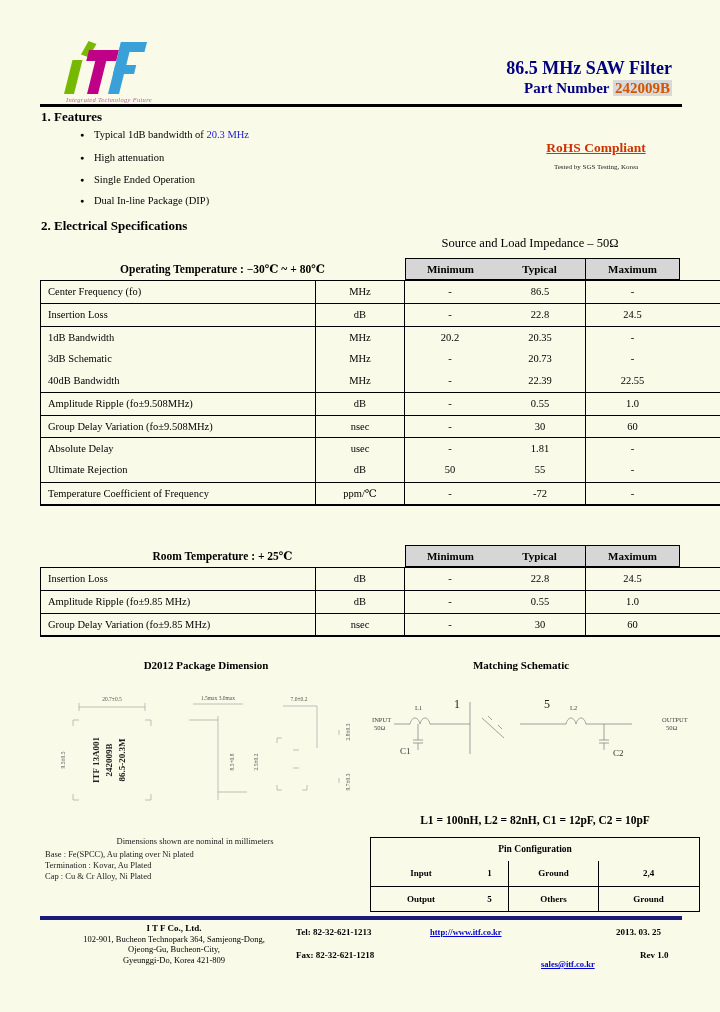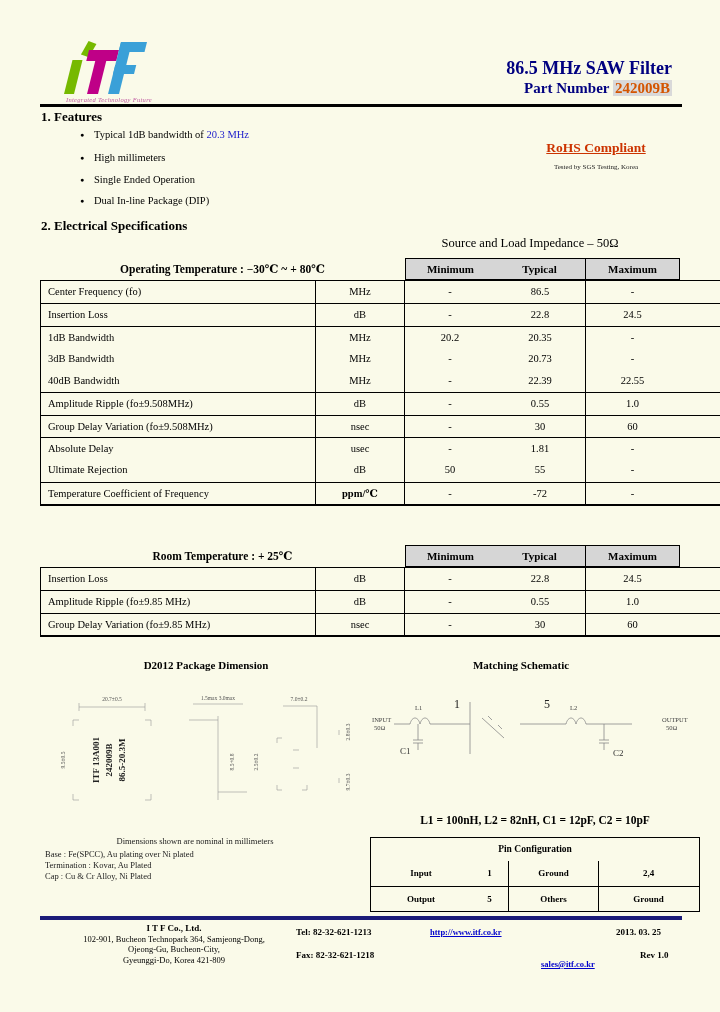--- a/index.html
+++ b/index.html
@@ -47,21 +47,21 @@
   .sp-minmax span { width: 89px; display: inline-block; }
   .sp-max { width: 95px; }
   .sp-body { border: 1px solid #000; border-bottom-width: 2px; }
   .sp-row { display: grid; grid-template-columns: 274px 90px 90px 90px 94px;
     height: 22.3px; line-height: 22.3px; font-size: 10.5px; }
   .sp-row .p { padding-left: 7px; }
   .sp-row .u { text-align: center; border-left: 1px solid #000; border-right: 1px solid #000; }
   .sp-row .n { text-align: center; }
   .sp-row .mx { border-left: 1px solid #000; }
   .bt { border-top: 1px solid #000; }
-  .ubold { font-weight: bold; }
+  .ubold { font-weight: normal; }
 
   
   .fig-heading { width: 220px; text-align: center; font-weight: bold; font-size: 11px; }
   .pkg-heading { top: 659px; left: 96px; }
   .sch-heading { top: 659px; left: 411px; }
 
   .values-line { top: 814px; left: 370px; width: 330px; text-align: center;
     font-weight: bold; font-size: 11.5px; }
 
   
@@ -110,21 +110,21 @@
     </g>
   </svg>
   <div class="abs logo-tagline">Integrated Technology Future</div>
 
   <div class="abs doc-title">86.5 MHz SAW Filter</div>
   <div class="abs part-line"><span>Part Number </span><span class="part-value">242009B</span></div>
   <div class="abs top-rule"></div>
 
   <div class="abs sec-heading features-heading">1. Features</div>
   <div class="abs feature-item fi-1"><span class="bullet">●</span><span>Typical 1dB bandwidth of </span><span class="blue-val">20.3 MHz</span></div>
-  <div class="abs feature-item fi-2"><span class="bullet">●</span><span>High millimeters</span></div>
+  <div class="abs feature-item fi-2"><span class="bullet">●</span><span>High attenuation</span></div>
   <div class="abs feature-item fi-3"><span class="bullet">●</span><span>Single Ended Operation</span></div>
   <div class="abs feature-item fi-4"><span class="bullet">●</span><span>Dual In-line Package (DIP)</span></div>
 
   <div class="abs rohs-block">
     <div class="rohs-title">RoHS Compliant</div>
     <div class="rohs-sub">Tested by SGS Testing, Korea</div>
   </div>
 
   <div class="abs sec-heading specs-heading">2. Electrical Specifications</div>
   <div class="abs impedance">Source and Load Impedance – 50Ω</div>
@@ -154,21 +154,21 @@
           <div class="n mx">24.5</div>
         </div>
       <div class="sp-row bt">
           <div class="p">1dB Bandwidth</div>
           <div class="u">MHz</div>
           <div class="n">20.2</div>
           <div class="n">20.35</div>
           <div class="n mx">-</div>
         </div>
       <div class="sp-row">
-          <div class="p">3dB Bandwidth</div>
+          <div class="p">3dB Schematic</div>
           <div class="u">MHz</div>
           <div class="n">-</div>
           <div class="n">20.73</div>
           <div class="n mx">-</div>
         </div>
       <div class="sp-row">
           <div class="p">40dB Bandwidth</div>
           <div class="u">MHz</div>
           <div class="n">-</div>
           <div class="n">22.39</div>

